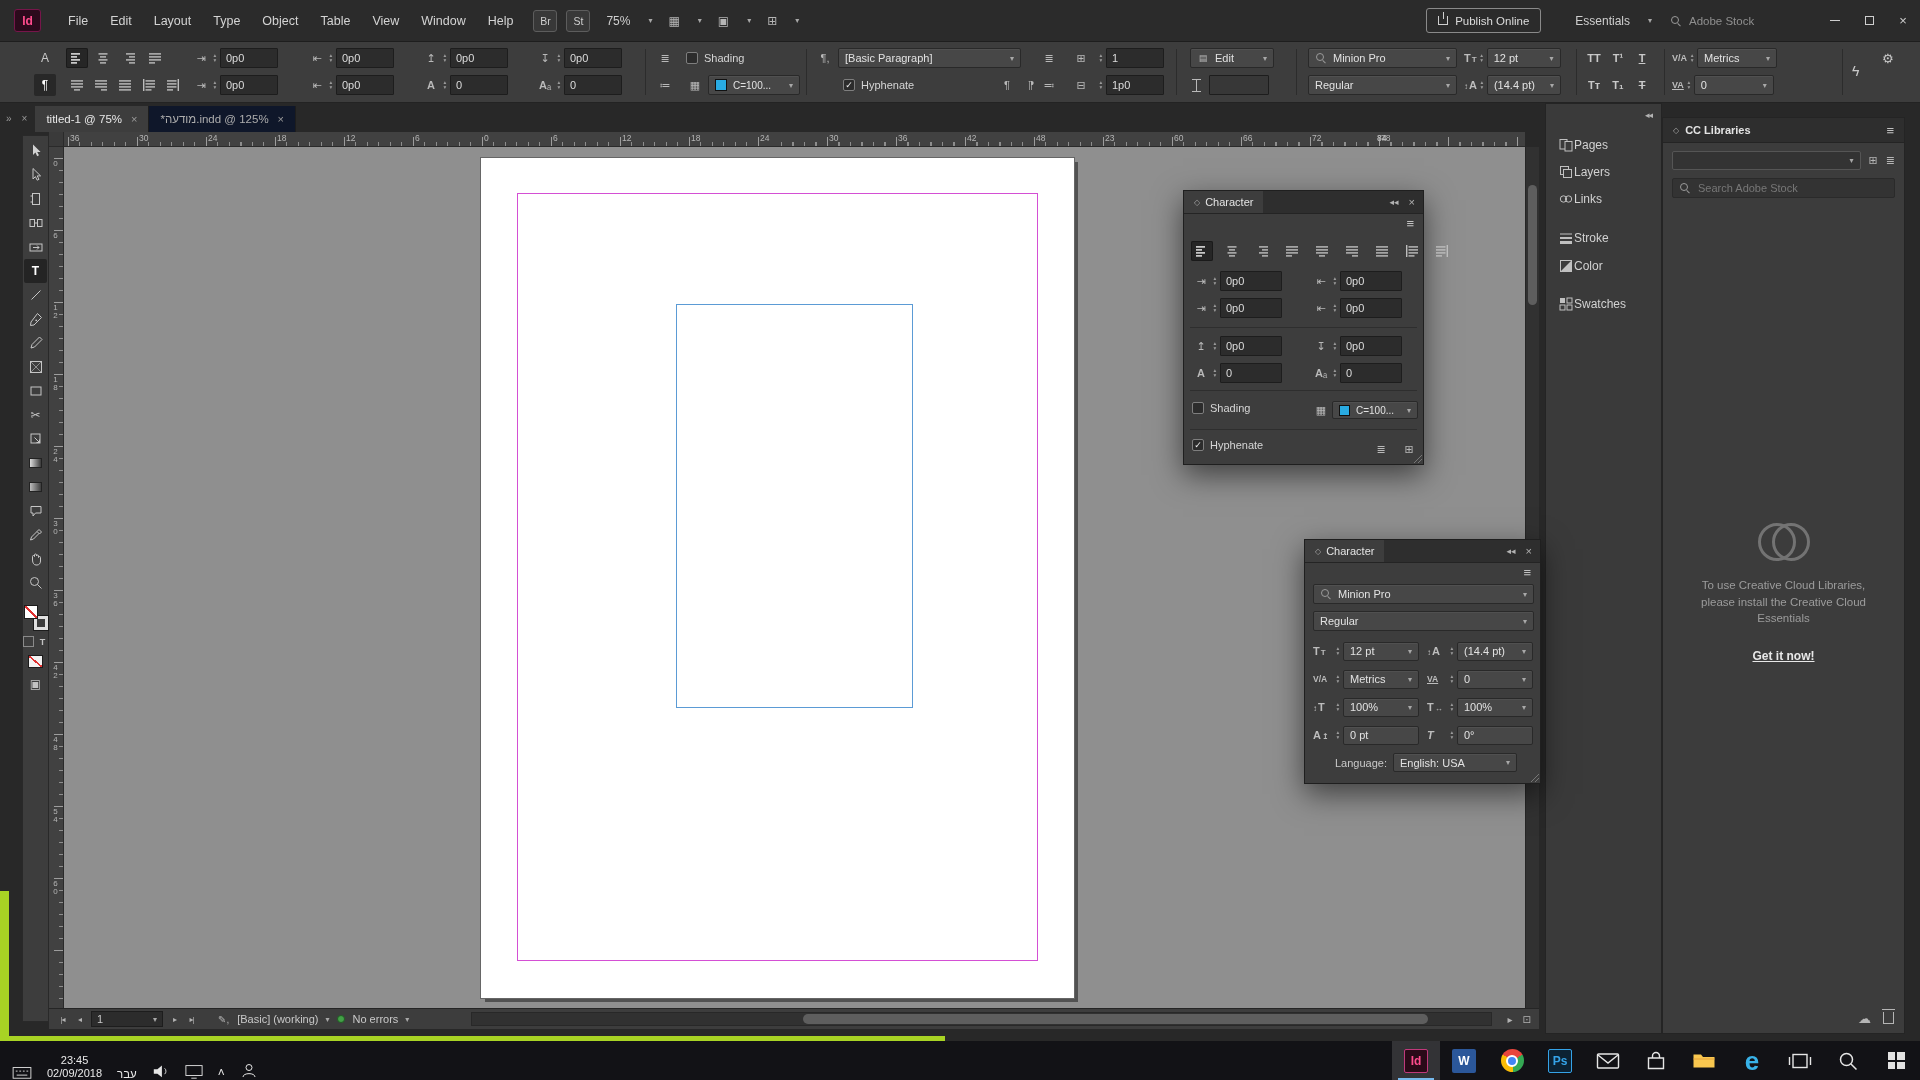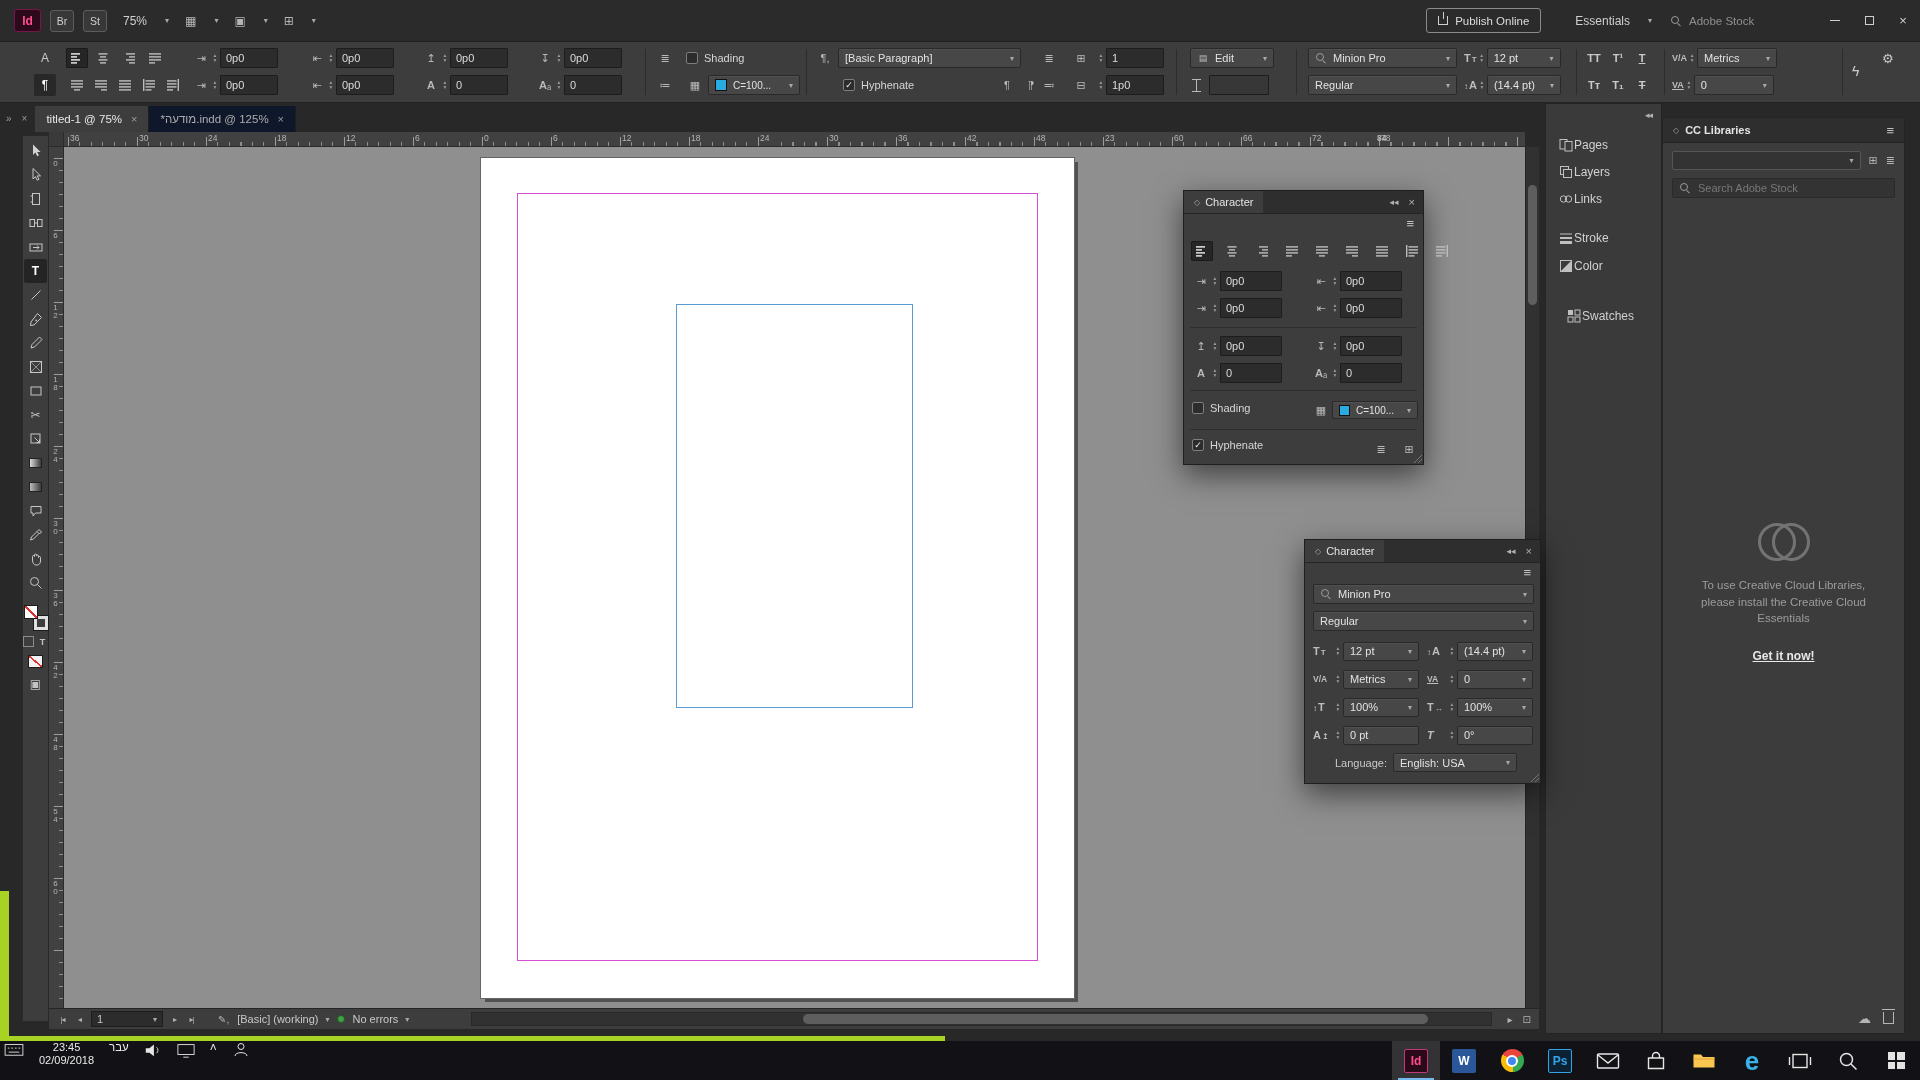--- a/index.html
+++ b/index.html
@@ -148,21 +148,21 @@
 #cc-footer{position:absolute;left:0;right:0;bottom:4px;height:22px;display:flex;justify-content:flex-end;align-items:center;gap:12px;padding:0 10px;color:#b5b5b5;}
 .bin{width:11px;height:12px;border:1px solid #b5b5b5;border-top:none;position:relative;display:inline-block;}
 .bin::before{content:"";position:absolute;left:-2px;top:-3px;width:13px;height:1.4px;background:#b5b5b5;}
 
 
 #green-v{left:0;top:891px;width:9px;height:150px;background:#a8d324;z-index:90;}
 #green-h{left:0;top:1036px;width:945px;height:5px;background:#a8d324;z-index:90;}
 
 
 #taskbar{left:0;top:1041px;width:1920px;height:39px;background:#121216;z-index:100;display:flex;align-items:center;}
-#tray-left{display:flex;align-items:flex-start;height:100%;padding-left:4px;gap:15px;}
+#tray-left{display:flex;align-items:flex-end;height:100%;padding-left:12px;gap:15px;}
 .tb-ic{display:flex;align-items:center;justify-content:center;color:#e6e6e6;}
 #clock{color:#eaeaea;font-size:11px;line-height:13px;text-align:center;}
 #lang{color:#eaeaea;font-size:11.5px;}
 #caret{color:#e6e6e6;font-size:12px;}
 #task-apps{position:absolute;right:0;top:0;height:100%;display:flex;}
 .app{width:48px;height:100%;display:flex;align-items:center;justify-content:center;position:relative;}
 .app.active{background:rgba(255,255,255,0.14);}
 .app.active::after{content:"";position:absolute;left:6px;right:6px;bottom:0;height:2px;background:#76b9ed;}
 .sq-ic{width:24px;height:24px;border-radius:2px;display:flex;align-items:center;justify-content:center;font-weight:bold;font-size:12px;}
 .ic-id{background:#2a0a18;border:1px solid #c0397b;color:#ff4c8d;}
@@ -175,20 +175,31 @@
 .win-grid span{background:#e2e2e2;}
 </style>
 </head>
 <body>
 
 <div id="stage">
 
   <div id="menubar" class="abs">
     <div id="id-logo">
         <span>Id</span>
+      </div>
+    <div id="menus">
+        <div class="menu-item">File</div>
+        <div class="menu-item">Edit</div>
+        <div class="menu-item">Layout</div>
+        <div class="menu-item">Type</div>
+        <div class="menu-item">Object</div>
+        <div class="menu-item">Table</div>
+        <div class="menu-item">View</div>
+        <div class="menu-item">Window</div>
+        <div class="menu-item">Help</div>
       </div>
     <div class="appbtn">
         <span>Br</span>
       </div>
     <div class="appbtn">
         <span>St</span>
       </div>
     <div class="mb-dd">
         <span>75%</span>
         <span class="chev">▾</span>
@@ -802,21 +813,21 @@
               </svg></span>
             <span>Stroke</span>
           </div>
           <div class="dock-item" style="top: 150px;">
             <span class="di-ic"><svg width="16" height="16" viewBox="0 0 16 16">
                 <rect x="2.5" y="2.5" width="11" height="11" fill="none" stroke="currentColor"></rect>
                 <path d="M13.5 2.5 v11 h-11 z" fill="currentColor"></path>
               </svg></span>
             <span>Color</span>
           </div>
-          <div class="dock-item" style="top: 200px; margin-left: 8px;">
+          <div class="dock-item" style="top: 188px;">
             <span class="di-ic"><svg width="16" height="16" viewBox="0 0 16 16">
                 <rect x="2" y="2" width="5" height="5" fill="currentColor"></rect>
                 <rect x="9" y="2" width="5" height="5" fill="none" stroke="currentColor"></rect>
                 <rect x="2" y="9" width="5" height="5" fill="none" stroke="currentColor"></rect>
                 <rect x="9" y="9" width="5" height="5" fill="none" stroke="currentColor"></rect>
               </svg></span>
             <span>Swatches</span>
           </div>
         </div>
     </div>

